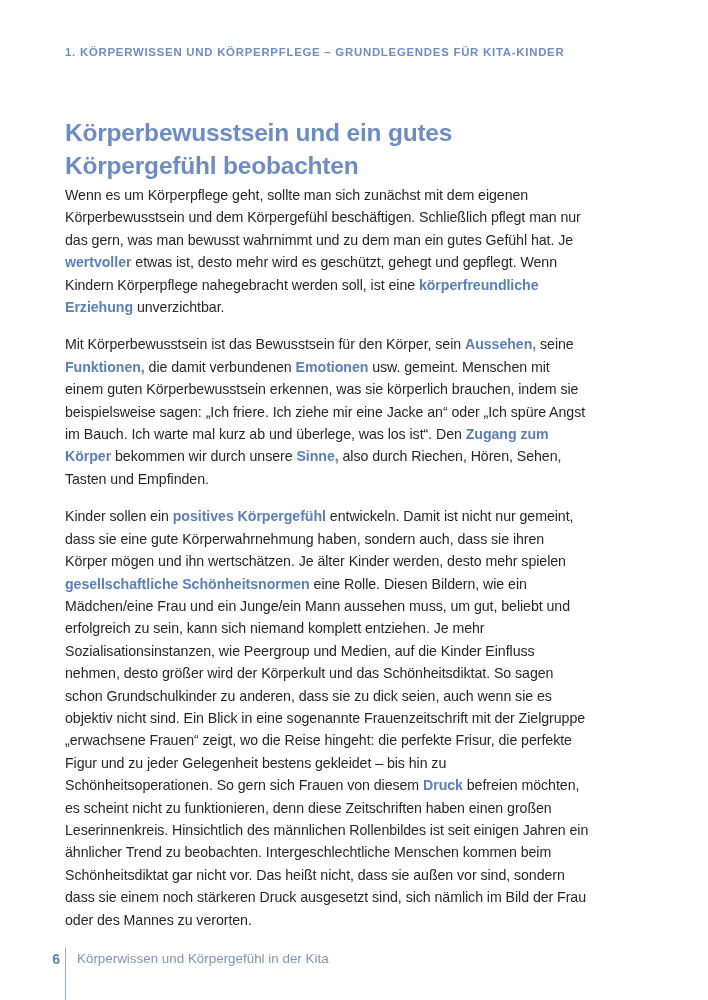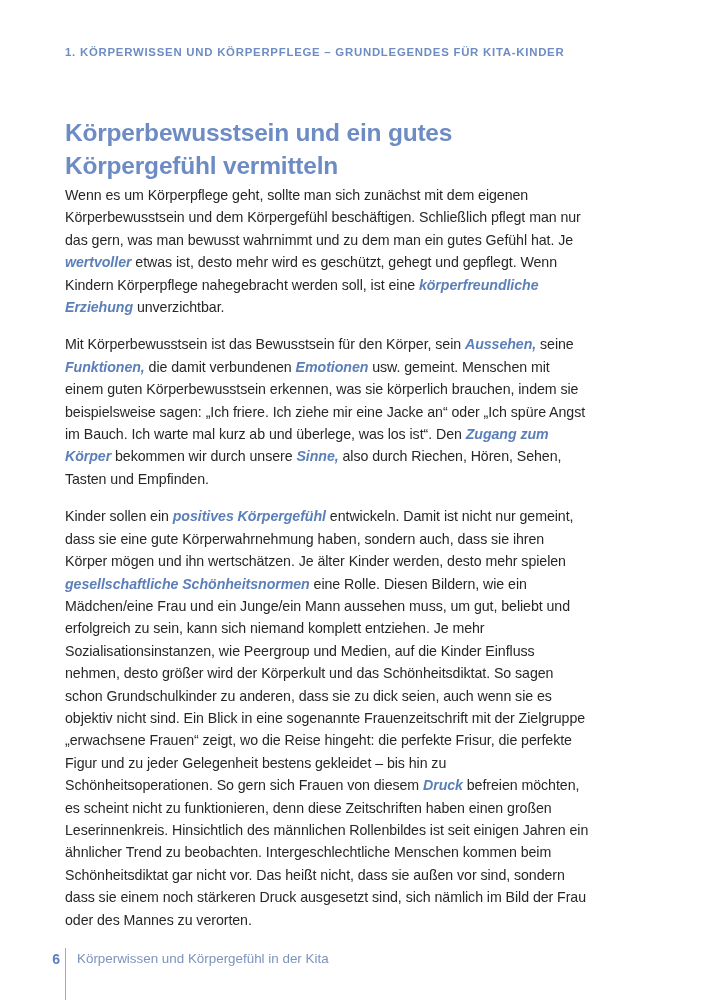--- a/index.html
+++ b/index.html
@@ -66,21 +66,20 @@
   .para {
     margin: 0 0 15px 0;
   }
   .para:last-child {
     margin-bottom: 16px;
   }
 
   .hl {
     color: #5b7fb8;
     font-weight: 700;
-    font-style: italic;
   }
 
   
   .footer {
     position: absolute;
     left: 44px;
     bottom: 0px;
     height: 66px;
     width: 620px;
   }
@@ -113,21 +112,21 @@
     white-space: nowrap;
   }
 </style>
 </head>
 <body>
 
 <div class="page">
 
   <div class="running-header">1. Körperwissen und Körperpflege – Grundlegendes für Kita-Kinder</div>
 
-  <h1 class="chapter-title">Körperbewusstsein und ein gutes Körpergefühl vermitteln</h1>
+  <h1 class="chapter-title">Körperbewusstsein und ein gutes Körpergefühl beobachten</h1>
 
   <div class="body-block">
     <p class="para"><span>Wenn es um Körperpflege geht, sollte man sich zunächst mit dem eigenen Körperbewusstsein und dem Körpergefühl beschäftigen. Schließlich pflegt man nur das gern, was man bewusst wahrnimmt und zu dem man ein gutes Gefühl hat. Je </span><span class="hl">wertvoller</span><span> etwas ist, desto mehr wird es geschützt, gehegt und gepflegt. Wenn Kindern Körperpflege nahegebracht werden soll, ist eine </span><span class="hl">körperfreundliche Erziehung</span><span> unverzichtbar.</span></p>
     <p class="para"><span>Mit Körperbewusstsein ist das Bewusstsein für den Körper, sein </span><span class="hl">Aussehen,</span><span> seine </span><span class="hl">Funktionen,</span><span> die damit verbundenen </span><span class="hl">Emotionen</span><span> usw. gemeint. Menschen mit einem guten Körperbewusstsein erkennen, was sie körperlich brauchen, indem sie beispielsweise sagen: „Ich friere. Ich ziehe mir eine Jacke an“ oder „Ich spüre Angst im Bauch. Ich warte mal kurz ab und überlege, was los ist“. Den </span><span class="hl">Zugang zum Körper</span><span> bekommen wir durch unsere </span><span class="hl">Sinne,</span><span> also durch Riechen, Hören, Sehen, Tasten und Empfinden.</span></p>
     <p class="para"><span>Kinder sollen ein </span><span class="hl">positives Körpergefühl</span><span> entwickeln. Damit ist nicht nur gemeint, dass sie eine gute Körperwahrnehmung haben, sondern auch, dass sie ihren Körper mögen und ihn wertschätzen. Je älter Kinder werden, desto mehr spielen </span><span class="hl">gesellschaftliche Schönheitsnormen</span><span> eine Rolle. Diesen Bildern, wie ein Mädchen/eine Frau und ein Junge/ein Mann aussehen muss, um gut, beliebt und erfolgreich zu sein, kann sich niemand komplett entziehen. Je mehr Sozialisationsinstanzen, wie Peergroup und Medien, auf die Kinder Einfluss nehmen, desto größer wird der Körperkult und das Schönheitsdiktat. So sagen schon Grundschulkinder zu anderen, dass sie zu dick seien, auch wenn sie es objektiv nicht sind. Ein Blick in eine sogenannte Frauenzeitschrift mit der Zielgruppe „erwachsene Frauen“ zeigt, wo die Reise hingeht: die perfekte Frisur, die perfekte Figur und zu jeder Gelegenheit bestens gekleidet – bis hin zu Schönheitsoperationen. So gern sich Frauen von diesem </span><span class="hl">Druck</span><span> befreien möchten, es scheint nicht zu funktionieren, denn diese Zeitschriften haben einen großen Leserinnenkreis. Hinsichtlich des männlichen Rollenbildes ist seit einigen Jahren ein ähnlicher Trend zu beobachten. Intergeschlechtliche Menschen kommen beim Schönheitsdiktat gar nicht vor. Das heißt nicht, dass sie außen vor sind, sondern dass sie einem noch stärkeren Druck ausgesetzt sind, sich nämlich im Bild der Frau oder des Mannes zu verorten.</span></p>
   </div>
 
   <div class="footer">
     <div class="footer-rule"></div>
     <div class="folio">6</div>

